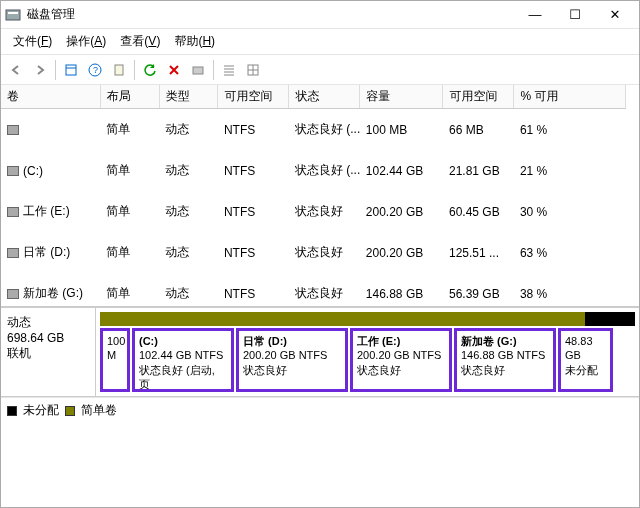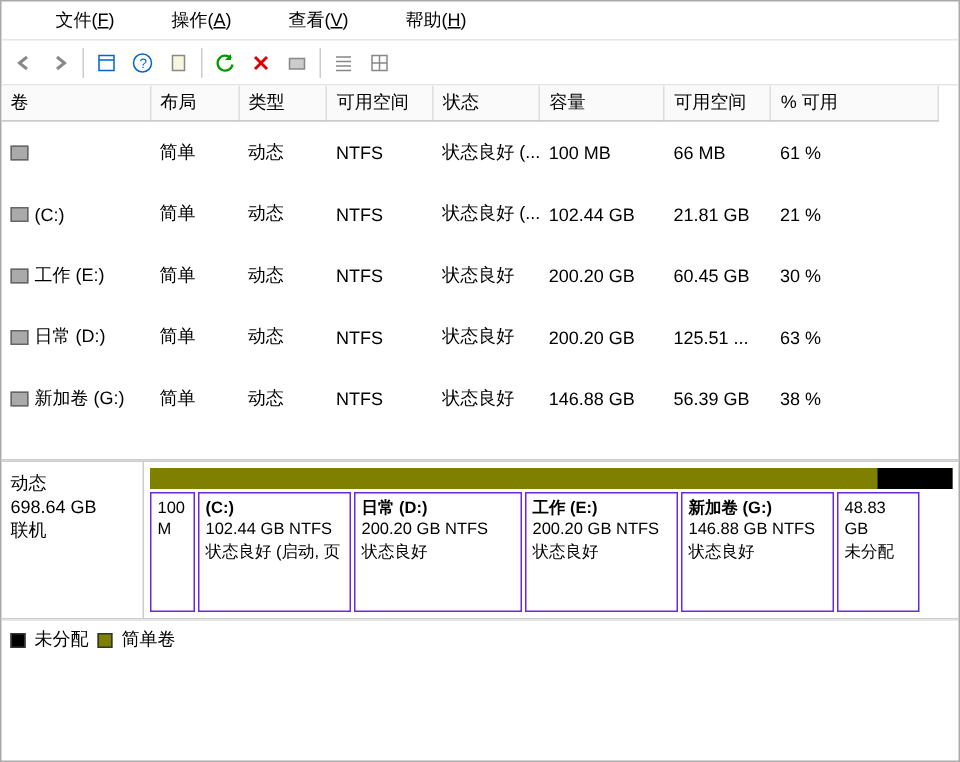--- a/index.html
+++ b/index.html
@@ -4,48 +4,62 @@
 <style>
   * { box-sizing: border-box; }
   body { margin: 0; font-family: "Segoe UI", "Microsoft YaHei", sans-serif; font-size: 12px; background: #f0f0f0; }
   .window { width: 640px; height: 508px; background: #fff; border: 1px solid #aaa; display: flex; flex-direction: column; }
   .titlebar { display: flex; align-items: center; height: 28px; padding: 0 4px; border-bottom: 1px solid #e5e5e5; }
   .titlebar .icon { width: 16px; height: 16px; margin-right: 6px; }
   .titlebar .title { flex: 1; }
   .win-btns { display: flex; }
   .win-btn { width: 40px; height: 24px; display: flex; align-items: center; justify-content: center; font-family: Arial; font-size: 13px; }
   .menubar { display: flex; padding: 2px 6px; gap: 2px; border-bottom: 1px solid #e5e5e5; }
-  .menu-item { padding: 2px 6px; margin-left: 24px; }
+  .menu-item { padding: 2px 6px; }
   .menu-item u { text-decoration: underline; }
   .toolbar { display: flex; align-items: center; height: 30px; padding: 0 4px; border-bottom: 1px solid #e5e5e5; gap: 2px; }
   .tbtn { width: 22px; height: 22px; display: flex; align-items: center; justify-content: center; border: 1px solid transparent; }
   .tsep { width: 1px; height: 20px; background: #ccc; margin: 0 2px; }
   .table-wrap { flex: 1; overflow: auto; border-bottom: 1px solid #ccc; }
   table { width: 625px; border-collapse: collapse; table-layout: fixed; }
   th { background: #fafafa; border-right: 1px solid #ddd; border-bottom: 1px solid #ccc; text-align: left; padding: 3px 6px; font-weight: normal; }
   td { padding: 12px 6px; white-space: nowrap; overflow: hidden; text-overflow: clip; }
   td .vol-icon { display: inline-block; width: 12px; height: 10px; background: #aaa; border: 1px solid #666; margin-right: 4px; vertical-align: middle; }
   .disk-panel { height: 200px; border-top: 1px solid #ccc; overflow: hidden; }
   .disk-row { display: flex; border-bottom: 1px solid #ccc; }
   .disk-head { width: 95px; padding: 6px; border-right: 1px solid #ccc; }
   .disk-head .hicon { width: 18px; height: 14px; background: #888; display: inline-block; margin-right: 4px; vertical-align: middle; }
   .disk-head .hicon.cd { background: radial-gradient(circle, #fff 30%, #aaa 31%, #aaa 60%, #ddd 61%); border-radius: 50%; width: 16px; height: 16px; }
   .disk-body { flex: 1; padding: 4px; }
   .stripe { height: 14px; background: #808000; margin-bottom: 2px; position: relative; }
   .stripe .blk { position: absolute; right: 0; top:0; height:14px; width: 50px; background: #000; }
   .parts { display: flex; gap: 2px; }
-  .part { border: 1px solid #6d28d9; padding: 3px 4px; font-size: 11px; line-height: 1.3; height: 80px; overflow: hidden; }
+  .part { border: 3px solid #6d28d9; padding: 3px 4px; font-size: 11px; line-height: 1.3; height: 64px; overflow: hidden; }
   .legend { display: flex; align-items: center; gap: 6px; padding: 4px 6px; border-top: 1px solid #e5e5e5; }
   .legend .sw { width: 10px; height: 10px; border: 1px solid #333; }
 </style>
 </head>
 <body>
 
 <div class="window">
 
+  <div class="titlebar">
+    <span class="icon">
+      <svg width="16" height="16">
+          <rect x="1" y="3" width="14" height="10" fill="#9aa" stroke="#556"></rect>
+          <rect x="3" y="5" width="10" height="2" fill="#fff"></rect>
+        </svg>
+    </span>
+    <span class="title">磁盘管理</span>
+    <div class="win-btns">
+      <div class="win-btn">—</div>
+      <div class="win-btn">☐</div>
+      <div class="win-btn">✕</div>
+    </div>
+  </div>
 
   <div class="menubar">
     <div class="menu-item"><span>文件</span>(<u>F</u>)</div>
     <div class="menu-item"><span>操作</span>(<u>A</u>)</div>
     <div class="menu-item"><span>查看</span>(<u>V</u>)</div>
     <div class="menu-item"><span>帮助</span>(<u>H</u>)</div>
   </div>
 
   <div class="toolbar">
     <div class="tbtn">

